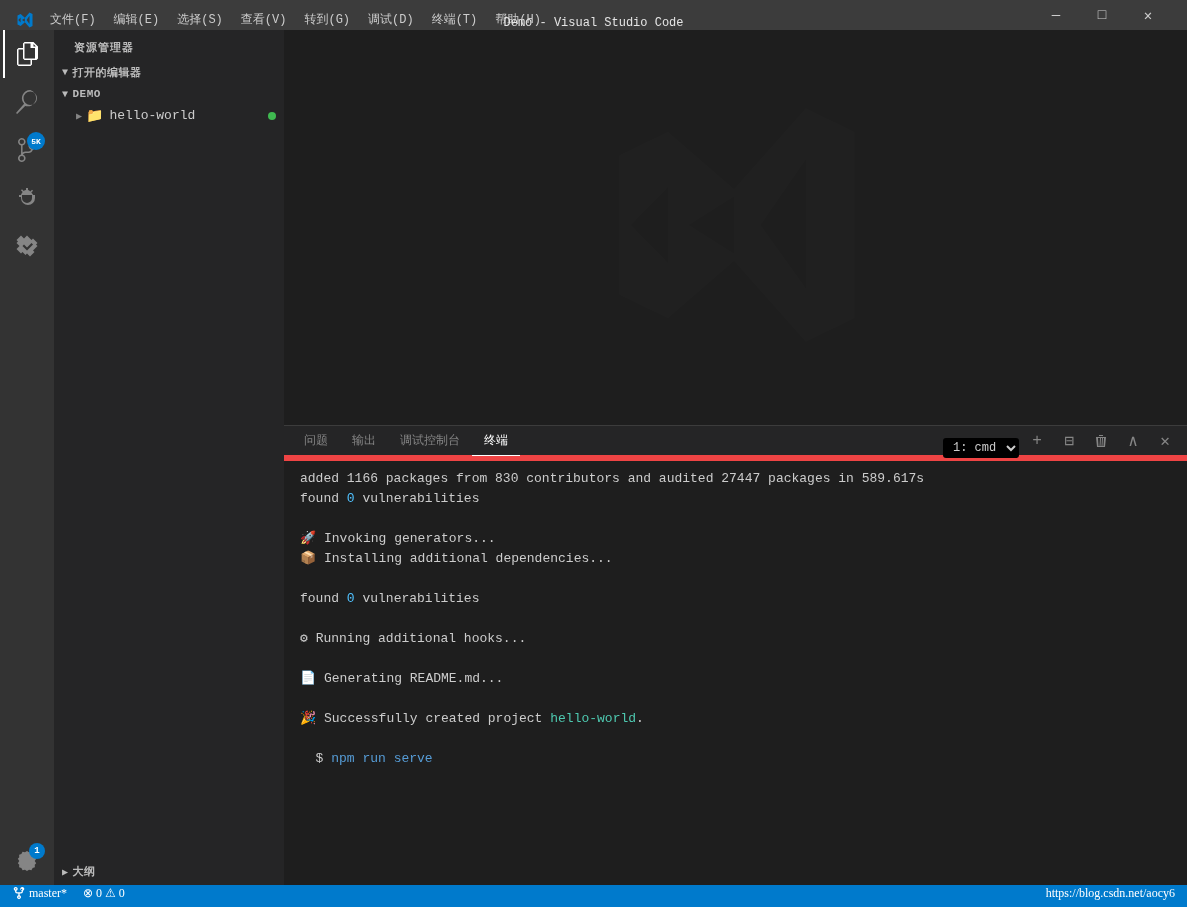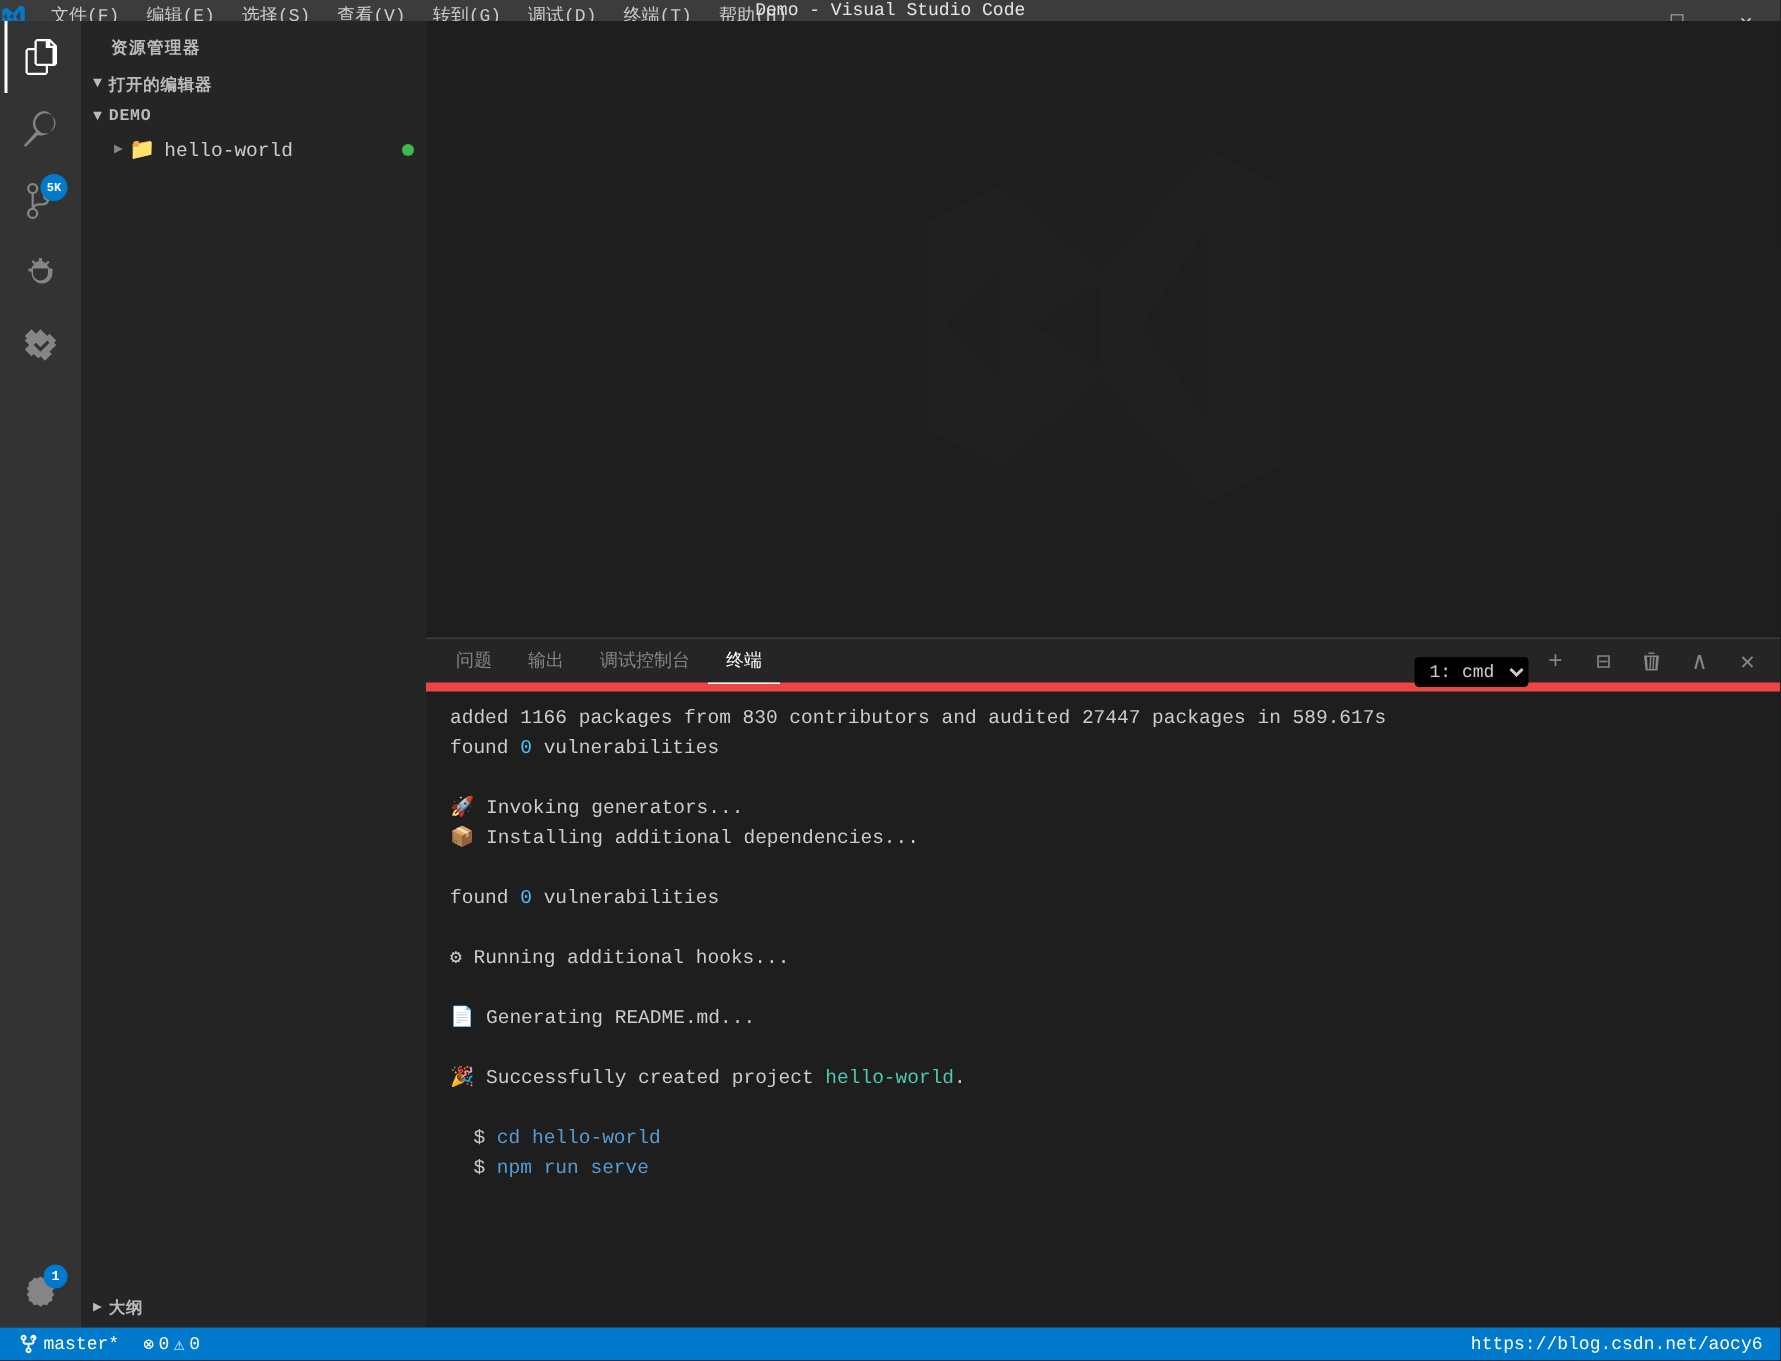--- a/index.html
+++ b/index.html
@@ -9,26 +9,26 @@
       color: #cccccc;
       width: 1187px;
       height: 907px;
       overflow: hidden;
       display: flex;
       flex-direction: column;
     }
 
     
     .titlebar {
-      height: 14px;
+      height: 30px;
       background: #3c3c3c;
       display: flex;
-      align-items: flex-start;
+      align-items: flex-end;
       justify-content: space-between;
-      padding: 0 0;
+      padding: 0 16px;
       flex-shrink: 0;
     }
     .titlebar-left {
       display: flex;
       align-items: center;
       gap: 8px;
     }
     .titlebar-logo {
       width: 18px;
       height: 18px;
@@ -294,25 +294,25 @@
       align-items: center;
       gap: 8px;
     }
     .status-right {
       display: flex;
       align-items: center;
       gap: 8px;
     }
     .status-item {
       display: flex;
-      align-items: center;
       gap: 3px;
       padding: 0 4px;
       cursor: pointer;
       height: 20px;
+      font-family: Liberation Serif, serif;
     }
 
     
     .terminal-content::-webkit-scrollbar { width: 8px; }
     .terminal-content::-webkit-scrollbar-track { background: #1e1e1e; }
     .terminal-content::-webkit-scrollbar-thumb { background: #424242; border-radius: 4px; }
 
     .sidebar-bottom {
       margin-top: auto;
     }
@@ -461,21 +461,20 @@
         <div class="terminal-line">📦 Installing additional dependencies...</div>
         <div class="terminal-line empty"></div>
         <div class="terminal-line">found <span class="num-zero">0</span> vulnerabilities</div>
         <div class="terminal-line empty"></div>
         <div class="terminal-line">⚙ Running additional hooks...</div>
         <div class="terminal-line empty"></div>
         <div class="terminal-line">📄 Generating README.md...</div>
         <div class="terminal-line empty"></div>
         <div class="terminal-line">🎉 Successfully created project <span class="highlight-green">hello-world</span>.</div>
         <div class="terminal-line empty"></div>
-        <div class="terminal-line">  $ <span class="highlight-blue">cd hello-world</span></div>
         <div class="terminal-line">  $ <span class="highlight-blue">npm run serve</span></div>
       </div>
     </div>
 
   </div>
 </div>
 
 <div class="status-bar">
   <div class="status-left">
     <div class="status-item">

